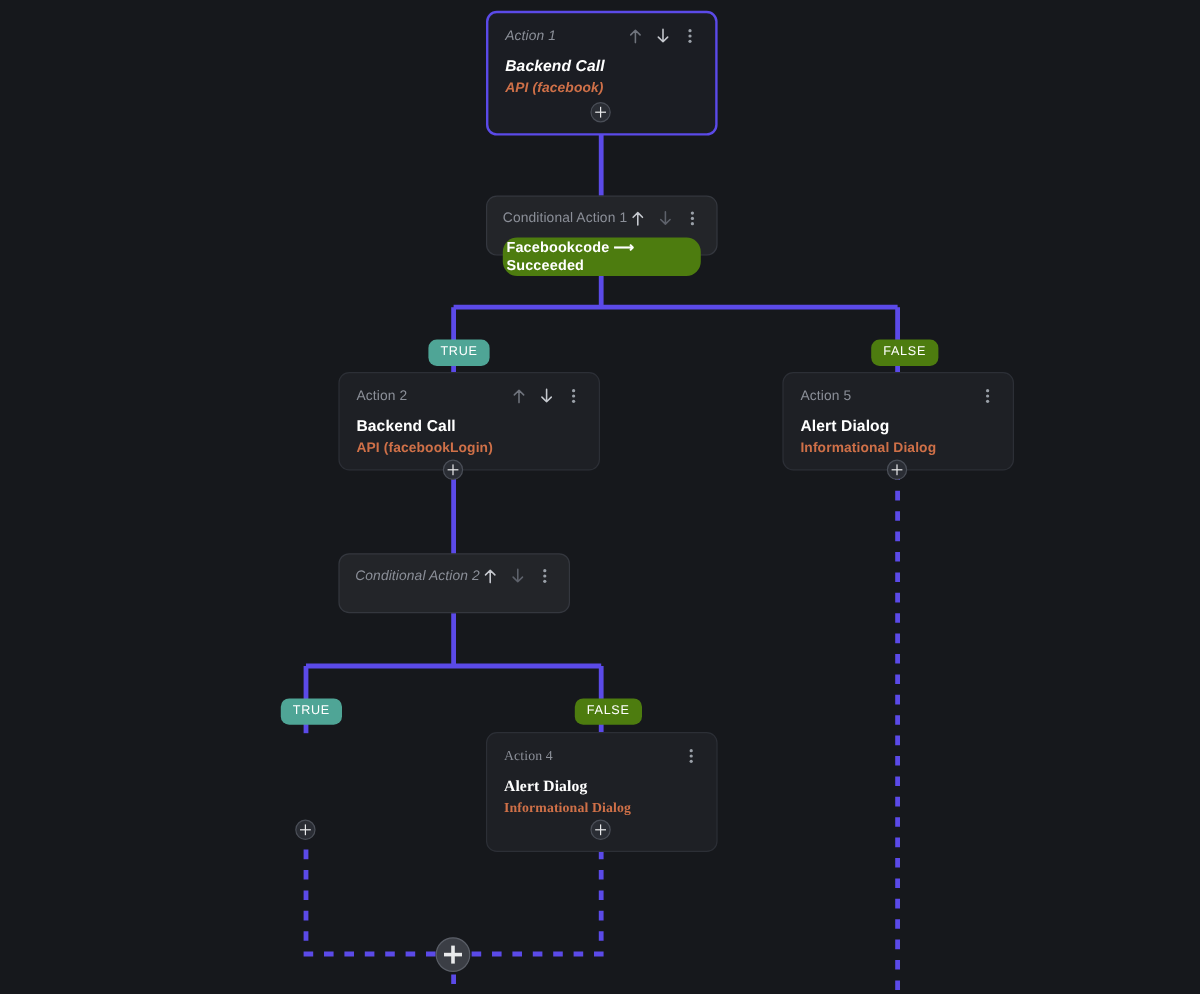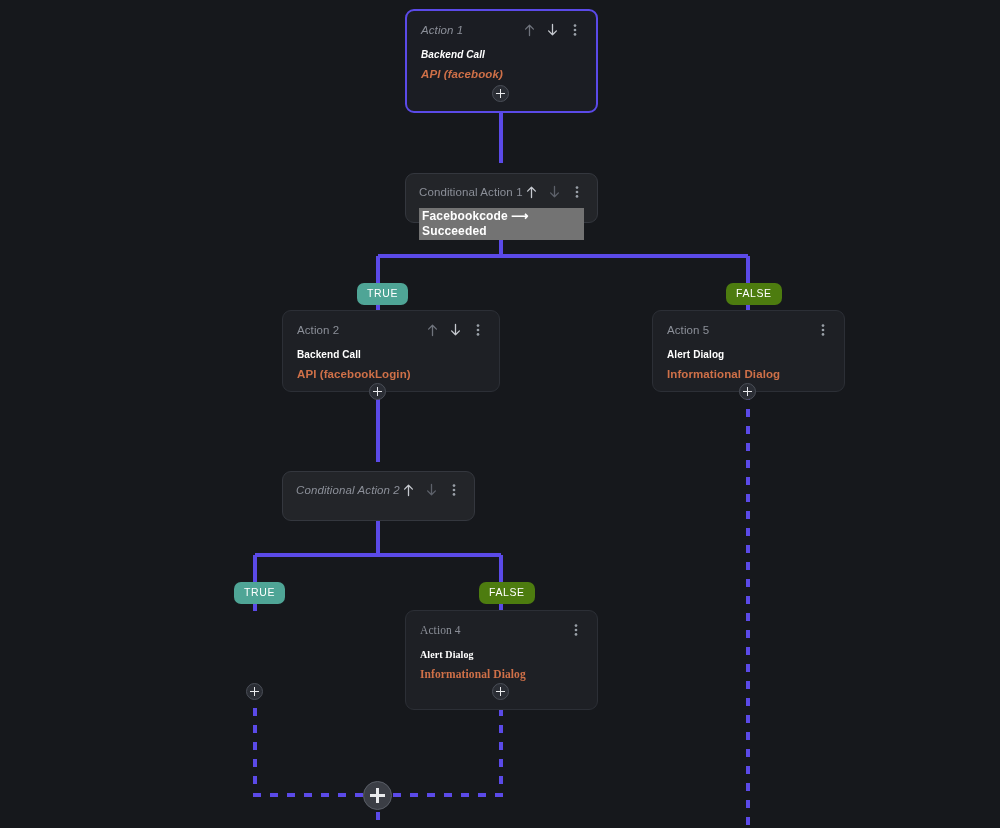--- a/index.html
+++ b/index.html
@@ -31,46 +31,45 @@
     height:14px;
   }
   .node .nlabel{
     font-size:11.5px;color:#8b8f98;letter-spacing:.1px;line-height:14px;
   }
   .node .nicons{display:flex;align-items:center;gap:9px;}
   .icon-btn{display:inline-flex;align-items:center;justify-content:center;
     width:14px;height:15px;}
   .icon-btn svg{display:block;}
   .node .ntitle{
-    font-size:10px;font-weight:bold;color:#ffffff;margin-top:9px;line-height:17px;
+    font-size:13px;font-weight:bold;color:#ffffff;margin-top:9px;line-height:17px;
     letter-spacing:.1px;
   }
   .node .nsub{
     font-size:11.5px;font-weight:bold;color:#cf7048;margin-top:4px;line-height:14px;
     letter-spacing:.1px;
   }
 
   
   .cond{
     position:absolute;
     background:#232529;
     border:1px solid #34373e;
     border-radius:9px;
     box-sizing:border-box;
     padding:11px 13px 12px 13px;
-    margin-top:10px;
   }
   .cond .chead{display:flex;align-items:center;justify-content:space-between;height:14px;}
   .cond .clabel{font-size:11.5px;color:#8b8f98;line-height:14px;letter-spacing:.1px;}
   .cond .cicons{display:flex;align-items:center;gap:9px;}
   .cond .cexpr{
     margin-top:9px;
     display:inline-block;
     font-size:12px;font-weight:bold;color:#ffffff;
-    background:#737373;border-radius:0;padding:1px 3px;line-height:15px;
+    background:#4d7c0f;border-radius:12px;padding:1px 3px;line-height:15px;
     letter-spacing:.15px;
   }
 
   
   .badge{
     position:absolute;
     font-size:10.5px;font-weight:normal;letter-spacing:.6px;
     border-radius:7px;
     padding:5px 10px 6px 10px;
     line-height:11px;

